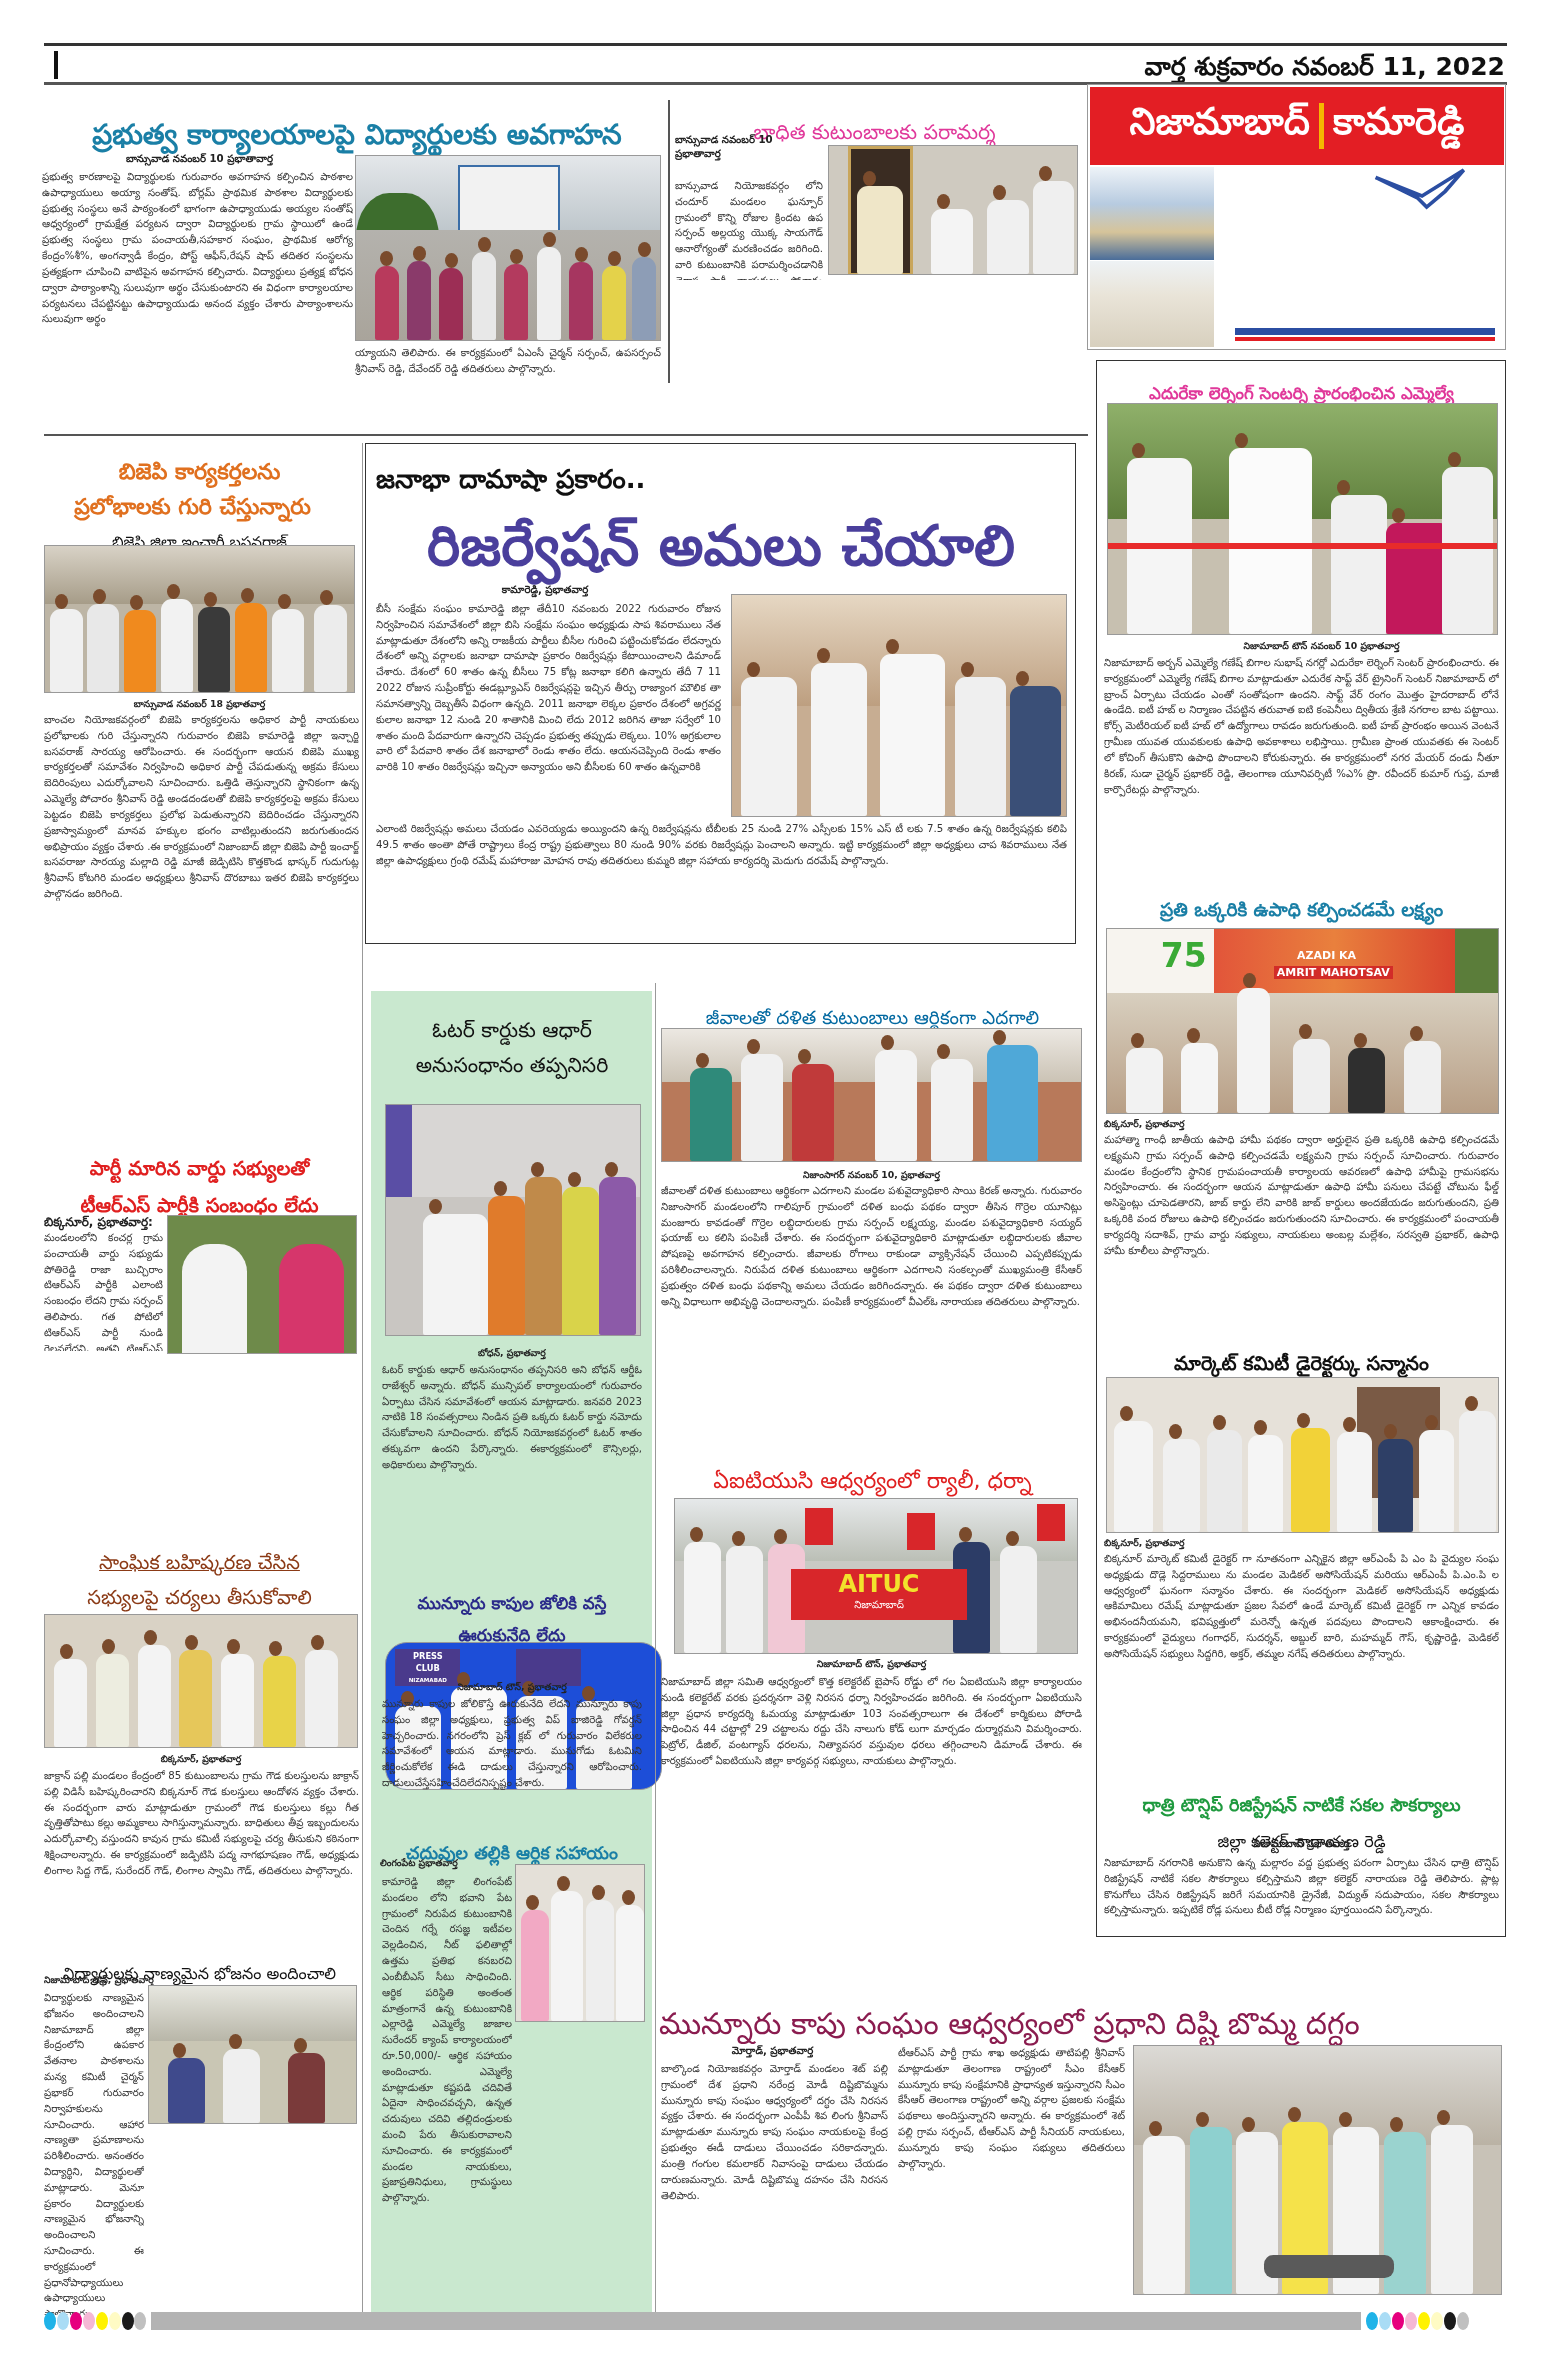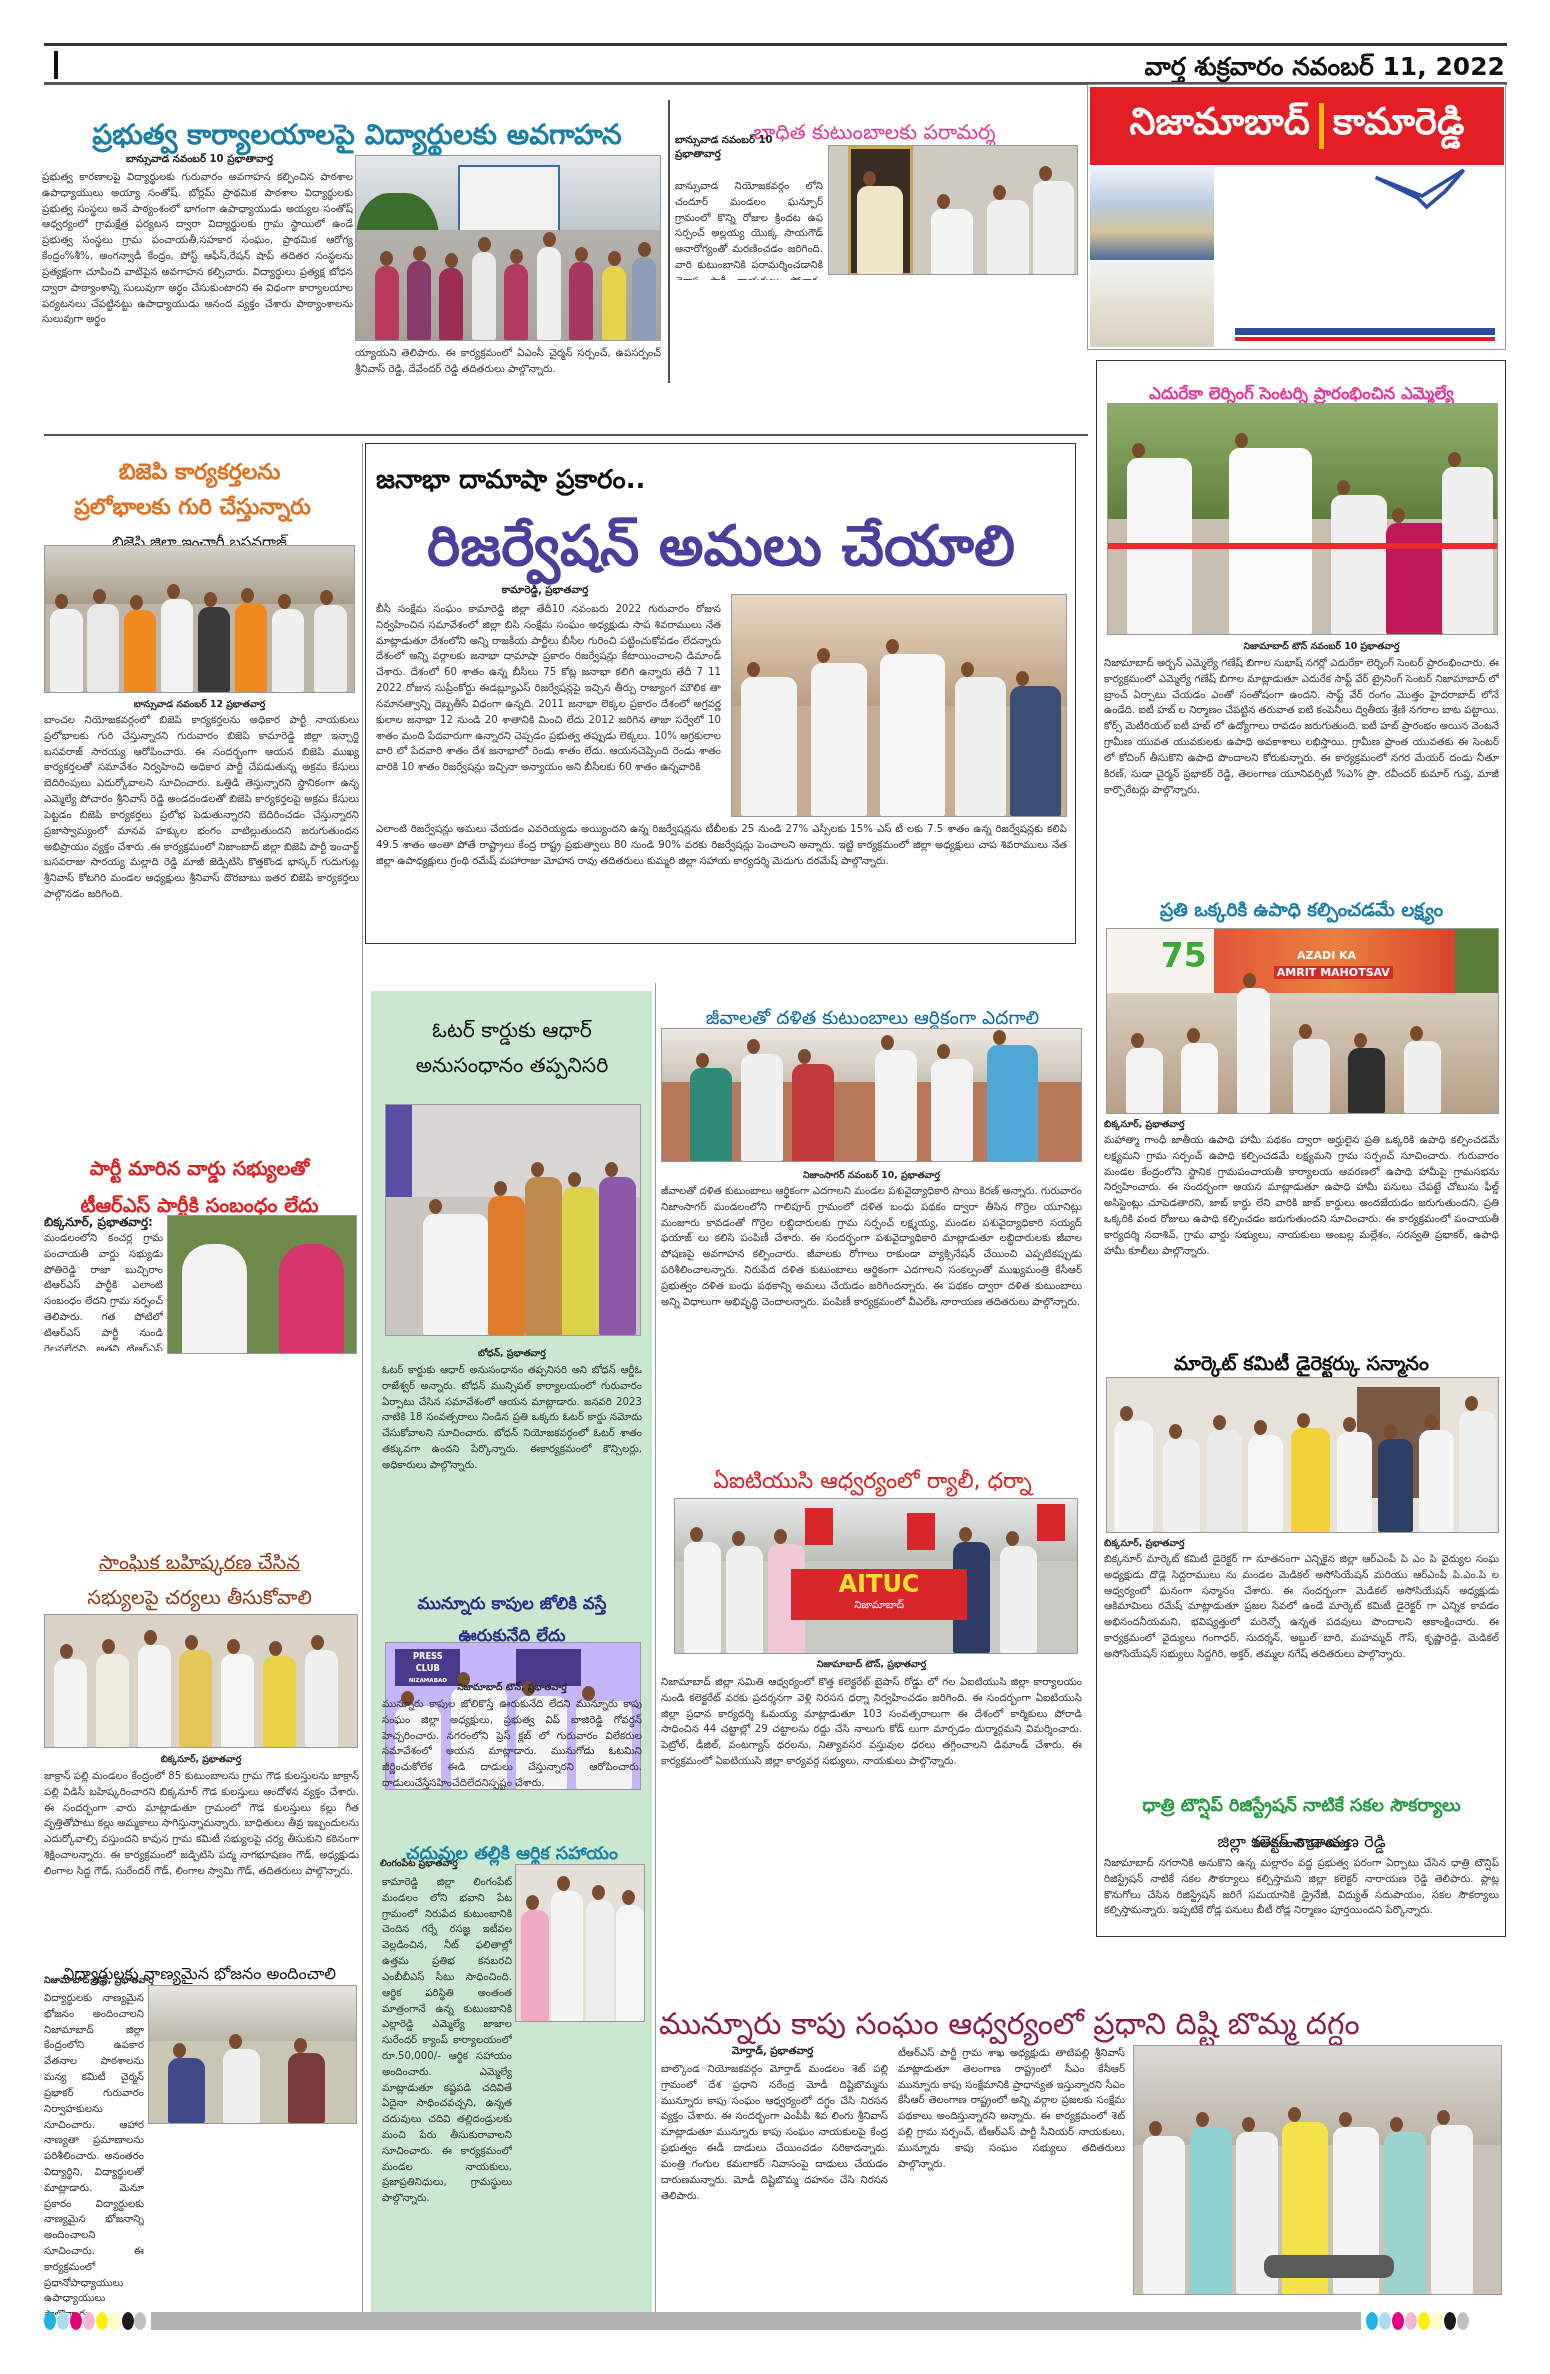--- a/index.html
+++ b/index.html
@@ -143,21 +143,21 @@
   <div class="sky" style="background:linear-gradient(#d8d2c6,#a69c88);"></div>
   <div class="person" style="left:4.6px;height:83px;width:33px;background:#f0f0f0;"></div>
   <div class="person" style="left:42px;height:88px;width:32px;background:#e8e8e8;"></div>
   <div class="person" style="left:79px;height:82px;width:32px;background:#f08a1e;"></div>
   <div class="person" style="left:116px;height:93px;width:32px;background:#f2f2f2;"></div>
   <div class="person" style="left:153px;height:85px;width:32px;background:#3a3a3a;"></div>
   <div class="person" style="left:190px;height:89px;width:32px;background:#f08a1e;"></div>
   <div class="person" style="left:227px;height:83px;width:32px;background:#f0f0f0;"></div>
   <div class="person" style="left:269px;height:87px;width:33px;background:#ececec;"></div>
 </div>
-<div class="dateline abs" style="left:44px;top:698px;width:311px;font-size:9.3px;">బాన్సువాడ నవంబర్ 12 ప్రభాతవార్త</div>
+<div class="dateline abs" style="left:44px;top:698px;width:311px;font-size:9.3px;">బాన్సువాడ నవంబర్ 18 ప్రభాతవార్త</div>
 <div class="body-text abs" style="left:44px;top:712px;width:315px;height:403px;">బాంచల నియోజకవర్గంలో బిజెపి కార్యకర్తలను అధికార పార్టీ నాయకులు ప్రలోభాలకు గురి చేస్తున్నారని గురువారం బిజెపి కామారెడ్డి జిల్లా ఇన్చార్జి బసవరాజ్ సారయ్య ఆరోపించారు. ఈ సందర్భంగా ఆయన బిజెపి ముఖ్య కార్యకర్తలతో సమావేశం నిర్వహించి అధికార పార్టీ చేపడుతున్న అక్రమ కేసులు బెదిరింపులు ఎదుర్కోవాలని సూచించారు. ఒత్తిడి తెస్తున్నారని స్థానికంగా ఉన్న ఎమ్మెల్యే పోచారం శ్రీనివాస్ రెడ్డి అండదండలతో బిజెపి కార్యకర్తలపై అక్రమ కేసులు పెట్టడం బిజెపి కార్యకర్తలు ప్రలోభ పెడుతున్నారని బెదిరించడం చేస్తున్నారని ప్రజాస్వామ్యంలో మానవ హక్కుల భంగం వాటిల్లుతుందని జరుగుతుందన అభిప్రాయం వ్యక్తం చేశారు .ఈ కార్యక్రమంలో నిజాంబాద్ జిల్లా బిజెపి పార్టీ ఇంచార్జ్ బసవరాజు సారయ్య మల్లాది రెడ్డి మాజీ జెడ్పిటిసి కొత్తకొండ భాస్కర్ గుదుగుట్ల శ్రీనివాస్ కోటగిరి మండల అధ్యక్షులు శ్రీనివాస్ దొరబాబు ఇతర బిజెపి కార్యకర్తలు పాల్గొనడం జరిగింది.</div>
 
 <div class="boxed" style="left:365px;top:443px;width:711px;height:501px;border-width:0.9px;"></div>
 <div class="abs" style="left:376px;top:450px;font-size:26px;font-weight:bold;color:#111;margin-top:14px;">జనాభా దామాషా ప్రకారం..</div>
 <div class="hl abs" style="left:371px;top:496px;width:700px;font-size:56px;color:#4a3f9c;">రిజర్వేషన్ అమలు చేయాలి</div>
 <div class="dateline abs" style="left:371px;top:584px;width:348px;">కామారెడ్డి, ప్రభాతవార్త</div>
 <div class="body-text abs" style="left:376px;top:601px;width:345px;height:215px;">బీసీ సంక్షేమ సంఘం కామారెడ్డి జిల్లా తేదీ10 నవంబరు 2022 గురువారం రోజున నిర్వహించిన సమావేశంలో జిల్లా బిసి సంక్షేమ సంఘం అధ్యక్షుడు సాప శివరాములు నేత మాట్లాడుతూ దేశంలోని అన్ని రాజకీయ పార్టీలు బీసీల గురించి పట్టించుకోవడం లేదన్నారు దేశంలో అన్ని వర్గాలకు జనాభా దామాషా ప్రకారం రిజర్వేషన్లు కేటాయించాలని డిమాండ్ చేశారు. దేశంలో 60 శాతం ఉన్న బీసీలు 75 కోట్ల జనాభా కలిగి ఉన్నారు తేదీ 7 11 2022 రోజున సుప్రీంకోర్టు ఈడబ్ల్యూఎస్ రిజర్వేషన్లపై ఇచ్చిన తీర్పు రాజ్యాంగ మౌలిక తా సమానత్వాన్ని దెబ్బతీసే విధంగా ఉన్నది. 2011 జనాభా లెక్కల ప్రకారం దేశంలో అగ్రవర్ణ కులాల జనాభా 12 నుండి 20 శాతానికి మించి లేదు 2012 జరిగిన తాజా సర్వేలో 10 శాతం మంది పేదవారుగా ఉన్నారని చెప్పడం ప్రభుత్వ తప్పుడు లెక్కలు. 10% అగ్రకులాల వారి లో పేదవారి శాతం దేశ జనాభాలో రెండు శాతం లేదు. ఆయనచెప్పింది రెండు శాతం వారికి 10 శాతం రిజర్వేషన్లు ఇచ్చినా అన్యాయం అని బీసీలకు 60 శాతం ఉన్నవారికి</div>
 <div class="photo" style="left:731px;top:594px;width:336px;height:223px;background:#c7ad92;">
   <div class="sky" style="background:linear-gradient(#e6d7c3,#bd9f80);height:50%;"></div>
   <div class="person" style="left:9.3px;height:139px;width:56px;background:#f2f2f2;"></div>
@@ -179,21 +179,21 @@
   <div class="person" style="left:139px;height:158px;width:37px;background:#c08a4a;"></div>
   <div class="person" style="left:176px;height:148px;width:37px;background:#d9d34a;"></div>
   <div class="person" style="left:213px;height:158px;width:37px;background:#8c5aa8;"></div>
 </div>
 <div class="dateline abs" style="left:376px;top:1347px;width:272px;font-size:9.3px;">బోధన్, ప్రభాతవార్త</div>
 <div class="body-text abs" style="left:382px;top:1362px;width:260px;height:213px;">ఓటర్ కార్డుకు ఆధార్ అనుసంధానం తప్పనిసరి అని బోధన్ ఆర్డీఓ రాజేశ్వర్ అన్నారు. బోధన్ మున్సిపల్ కార్యాలయంలో గురువారం ఏర్పాటు చేసిన సమావేశంలో ఆయన మాట్లాడారు. జనవరి 2023 నాటికి 18 సంవత్సరాలు నిండిన ప్రతి ఒక్కరు ఓటర్ కార్డు నమోదు చేసుకోవాలని సూచించారు. బోధన్ నియోజకవర్గంలో ఓటర్ శాతం తక్కువగా ఉందని పేర్కొన్నారు. ఈకార్యక్రమంలో కౌన్సిలర్లు, అధికారులు పాల్గొన్నారు.</div>
 
 <div class="hl abs" style="left:376px;top:1577px;width:272px;font-size:16.7px;color:#2a2a8a;">మున్నూరు కాపుల జోలికి వస్తే</div>
 <div class="hl abs" style="left:376px;top:1609px;width:272px;font-size:16.7px;color:#2a2a8a;">ఊరుకునేది లేదు</div>
 
-<div class="photo" style="left:385px;top:1526px;width:256px;height:148px;background:#c4b5fd;top:1642px;">
+<div class="photo" style="left:385px;top:1526px;width:277px;height:148px;background:#1d4ed8;top:1642px;border-radius:22px;">
   <div class="abs" style="left:9.3px;top:5.6px;width:65px;height:37px;background:#4a3a8c;color:#fff;font-size:8.3px;font-weight:bold;text-align:center;line-height:12px;padding-top:1.9px;">
     <div>PRESS</div>
     <div>CLUB</div>
     <div style="font-size:5.6px;">NIZAMABAD</div>
   </div>
   <div class="abs" style="left:130px;top:5.6px;width:65px;height:37px;background:#4a3a8c;"></div>
   <div class="person" style="left:9.3px;height:83px;width:46px;background:#f5f5f5;"></div>
   <div class="person" style="left:65px;height:102px;width:56px;background:#fafafa;"></div>
   <div class="person" style="left:130px;height:93px;width:51px;background:#f4f4f4;"></div>
   <div class="person" style="left:190px;height:88px;width:56px;background:#f2f2f2;"></div>

